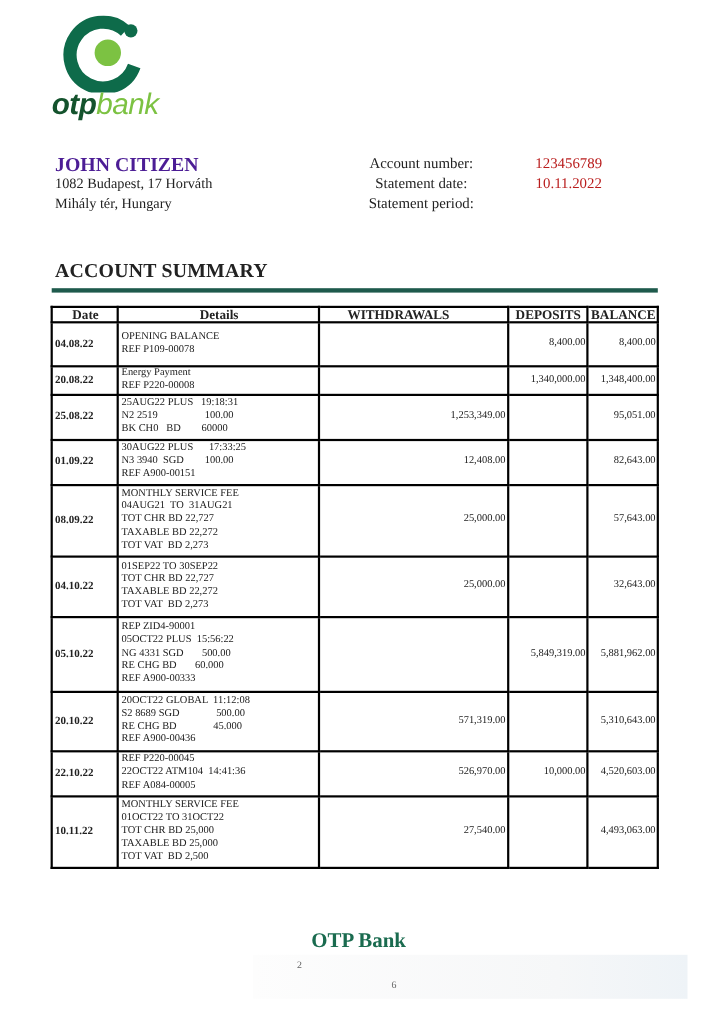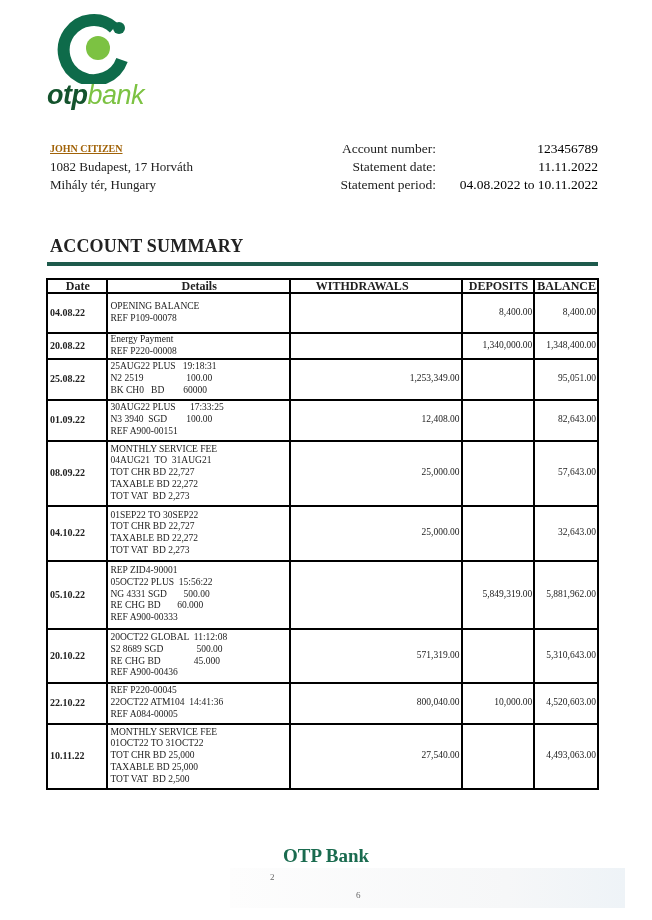--- a/index.html
+++ b/index.html
@@ -2,25 +2,25 @@
 <html><head>
 <meta charset="utf-8">
 <style>
   html, body { margin:0; padding:0; background:#ffffff; }
   body { width:652px; height:920px; position:relative; overflow:hidden; font-family:"Liberation Serif", serif; color:#222; }
   .logo { position:absolute; left:44px; top:14px; width:110px; height:100px; }
   .logo-text { position:absolute; left:47px; top:80px; font-family:"Liberation Sans", sans-serif; font-size:27px; letter-spacing:-0.5px; font-style:italic; line-height:30px; }
   .logo-text .otp { color:#14532d; font-weight:bold; }
   .logo-text .bank { color:#7cc242; font-weight:normal; }
   .customer { position:absolute; left:50px; top:140px; font-size:13px; line-height:18px; }
-  .customer .name { font-weight:bold; font-size:10px; color:#a16207;text-decoration:underline; }
+  .customer .name { font-weight:bold; font-size:18px; color:#4c1d95; }
   .acct { position:absolute; left:330px; top:140px; width:268px; font-size:13.5px; line-height:18px; }
   .acct .row { display:flex; }
-  .acct .lbl { width:106px; text-align:right; color:#222; }
-  .acct .val { flex:1; text-align:right; color:#000000; }
+  .acct .lbl { width:106px; text-align:center; color:#222; }
+  .acct .val { flex:1; text-align:center; color:#b91c1c; }
   .section-title { position:absolute; left:50px; top:236px; font-size:18px; font-weight:bold; color:#222; letter-spacing:0.2px; }
   .rule { position:absolute; left:47px; top:262px; width:551px; height:4px; background:#1e5a4c; }
   table.stmt { position:absolute; left:46px; top:278px; width:553px; border-collapse:collapse; font-size:9.5px; line-height:11.8px; }
   table.stmt th, table.stmt td { border:2px solid #000; padding:0 1px 0 2px; vertical-align:middle; }
   table.stmt th { font-size:12px; font-weight:bold; height:12px; line-height:12px; text-align:center; }
   td.date { font-weight:bold; font-size:10px; width:56px; }
   td.details { width:179px; vertical-align:top; }
   td.num { text-align:right; }
   .dl { display:block; white-space:pre; }
   .footer-bank { position:absolute; left:0; right:0; top:845px; text-align:center; font-size:19px; font-weight:bold; color:#1a6b4f; }
@@ -47,25 +47,24 @@
   <div>Mihály tér, Hungary</div>
 </div>
 
 <div class="acct">
   <div class="row">
     <span class="lbl" style="width:auto;flex:0 0 106px">Account number:</span>
     <span class="val">123456789</span>
   </div>
   <div class="row">
     <span class="lbl">Statement date:</span>
-    <span class="val">11.11.2022</span>
+    <span class="val">10.11.2022</span>
   </div>
   <div class="row">
     <span class="lbl">Statement period:</span>
-    <span class="val">04.08.2022 to 10.11.2022</span>
   </div>
 </div>
 
 <div class="section-title">ACCOUNT SUMMARY</div>
 <div class="rule"></div>
 
 <table class="stmt">
   <thead>
     <tr>
       <th style="width:56px">Date</th>
@@ -168,21 +167,21 @@
         <td class="num"></td>
         <td class="num">5,310,643.00</td>
       </tr>
       <tr style="height: 41px;">
         <td class="date">22.10.22</td>
         <td class="details">
           <span class="dl">REF P220-00045</span>
           <span class="dl">22OCT22 ATM104  14:41:36</span>
           <span class="dl">REF A084-00005</span>
         </td>
-        <td class="num">800,040.00</td>
+        <td class="num">526,970.00</td>
         <td class="num">10,000.00</td>
         <td class="num">4,520,603.00</td>
       </tr>
       <tr style="height: 65px;">
         <td class="date">10.11.22</td>
         <td class="details">
           <span class="dl">MONTHLY SERVICE FEE</span>
           <span class="dl">01OCT22 TO 31OCT22</span>
           <span class="dl">TOT CHR BD 25,000</span>
           <span class="dl">TAXABLE BD 25,000</span>

